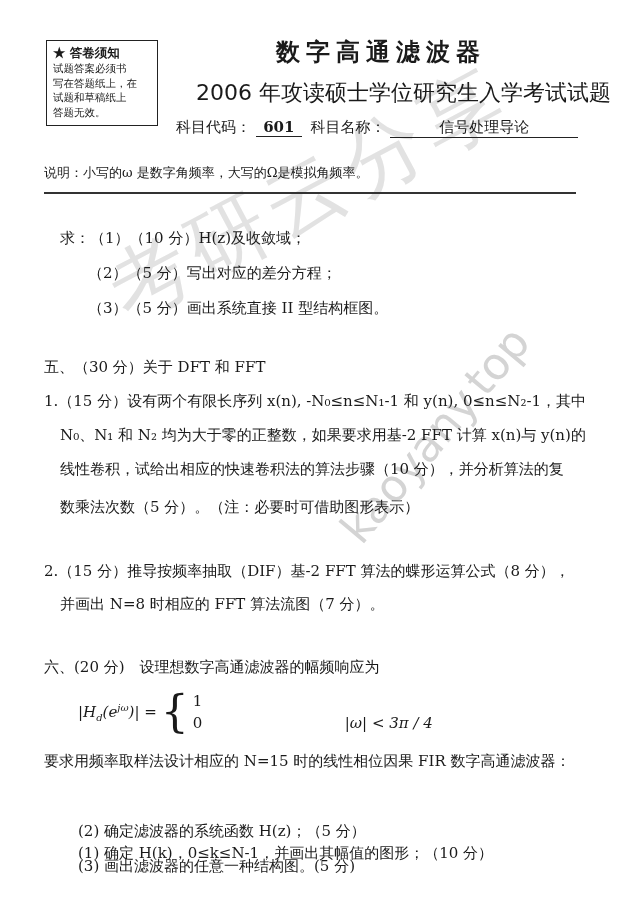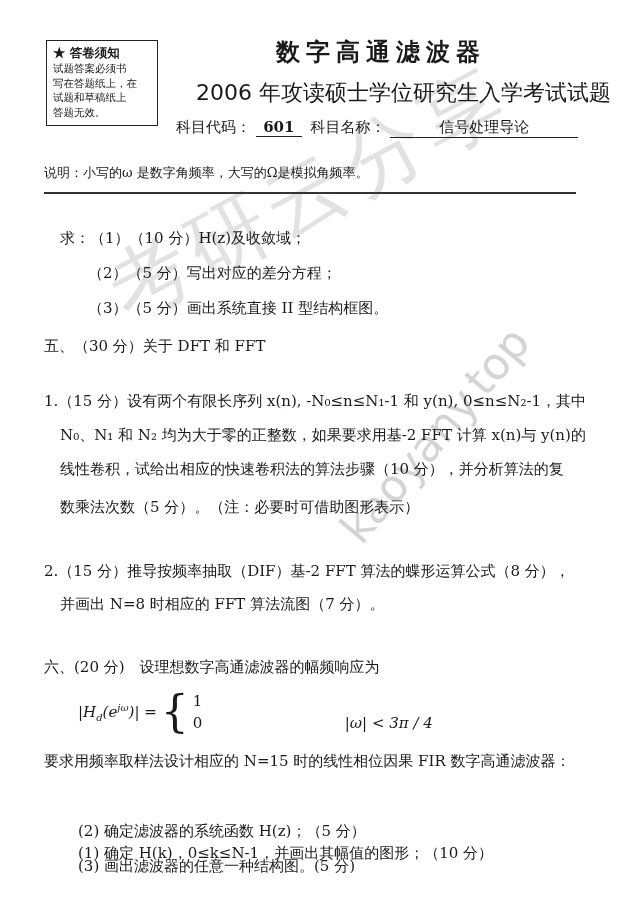--- a/index.html
+++ b/index.html
@@ -48,21 +48,21 @@
   <span class="underline-field" style="width:188px; font-weight:normal;">信号处理导论</span>
 </div>
 
 <div class="abs note">说明：小写的ω 是数字角频率，大写的Ω是模拟角频率。</div>
 <div class="hr"></div>
 
 <div class="abs t" style="left:60px; top:229px;">求：（1）（10 分）H(z)及收敛域；</div>
 <div class="abs t" style="left:88px; top:264px;">（2）（5 分）写出对应的差分方程；</div>
 <div class="abs t" style="left:88px; top:299px;">（3）（5 分）画出系统直接 II 型结构框图。</div>
 
-<div class="abs t" style="left:44px; top:337px;">五、（30 分）关于 DFT 和 FFT</div>
+<div class="abs t" style="left:44px; top:358px;">五、（30 分）关于 DFT 和 FFT</div>
 <div class="abs t" style="left:44px; top:392px;">1.（15 分）设有两个有限长序列 x(n), -N₀≤n≤N₁-1 和 y(n), 0≤n≤N₂-1，其中</div>
 <div class="abs t" style="left:60px; top:426px;">N₀、N₁ 和 N₂ 均为大于零的正整数，如果要求用基-2 FFT 计算 x(n)与 y(n)的</div>
 <div class="abs t" style="left:60px; top:460px;">线性卷积，试给出相应的快速卷积法的算法步骤（10 分），并分析算法的复</div>
 <div class="abs t" style="left:60px; top:498px;">数乘法次数（5 分）。（注：必要时可借助图形表示）</div>
 <div class="abs t" style="left:44px; top:562px;">2.（15 分）推导按频率抽取（DIF）基-2 FFT 算法的蝶形运算公式（8 分），</div>
 <div class="abs t" style="left:60px; top:595px;">并画出 N=8 时相应的 FFT 算法流图（7 分）。</div>
 
 <div class="abs t" style="left:44px; top:658px;">六、(20 分)　设理想数字高通滤波器的幅频响应为</div>
 
 <div class="abs formula" style="display:flex; align-items:center;text-align:right;">

